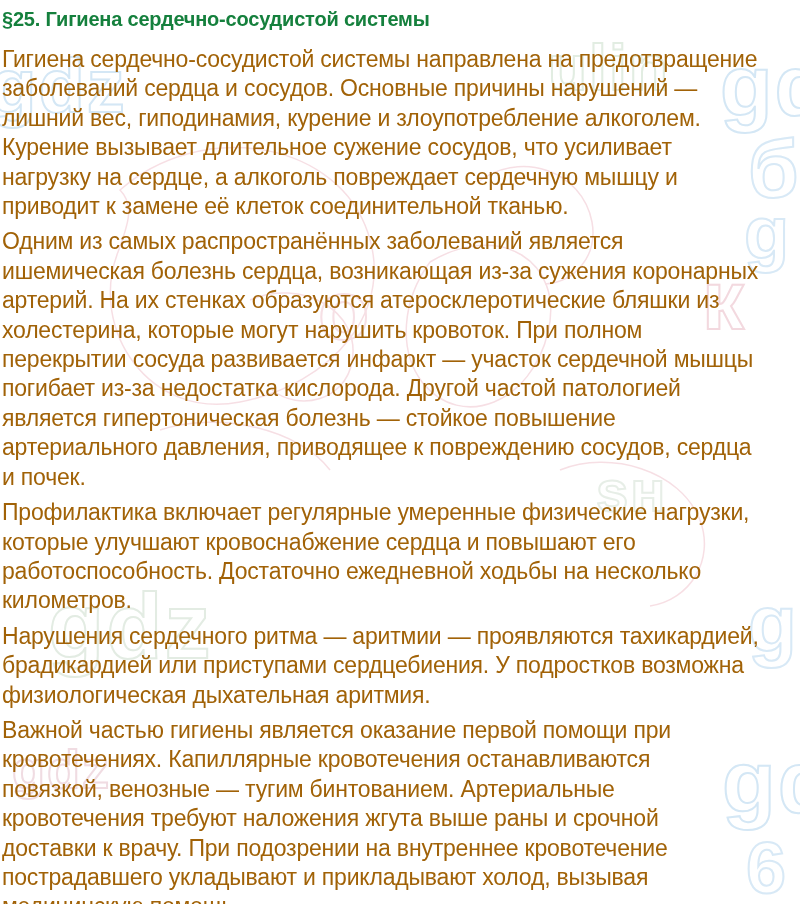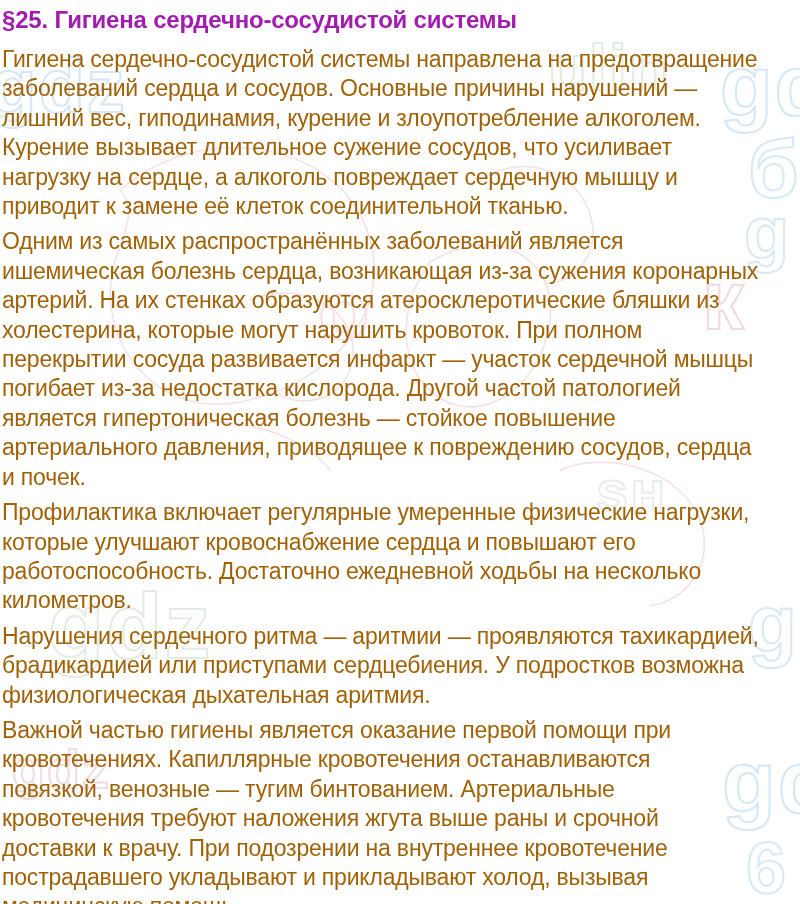--- a/index.html
+++ b/index.html
@@ -39,23 +39,23 @@
     left: 0;
     top: 0;
   }
   
   .content {
     position: relative;
     z-index: 1;
     padding: 4px 2px 0 2px;
   }
   .title {
-    font-size: 24px;
+    font-size: 20px;
     font-weight: bold;
-    color: #a21caf;
+    color: #15803d;
     line-height: 27px;
     margin: 2px 0 12px 0;
     letter-spacing: -0.2px;
   }
   .para {
     font-size: 23px;
     color: #a16207;
     line-height: 29.4px;
     letter-spacing: -0.2px;
     white-space: pre-line;

